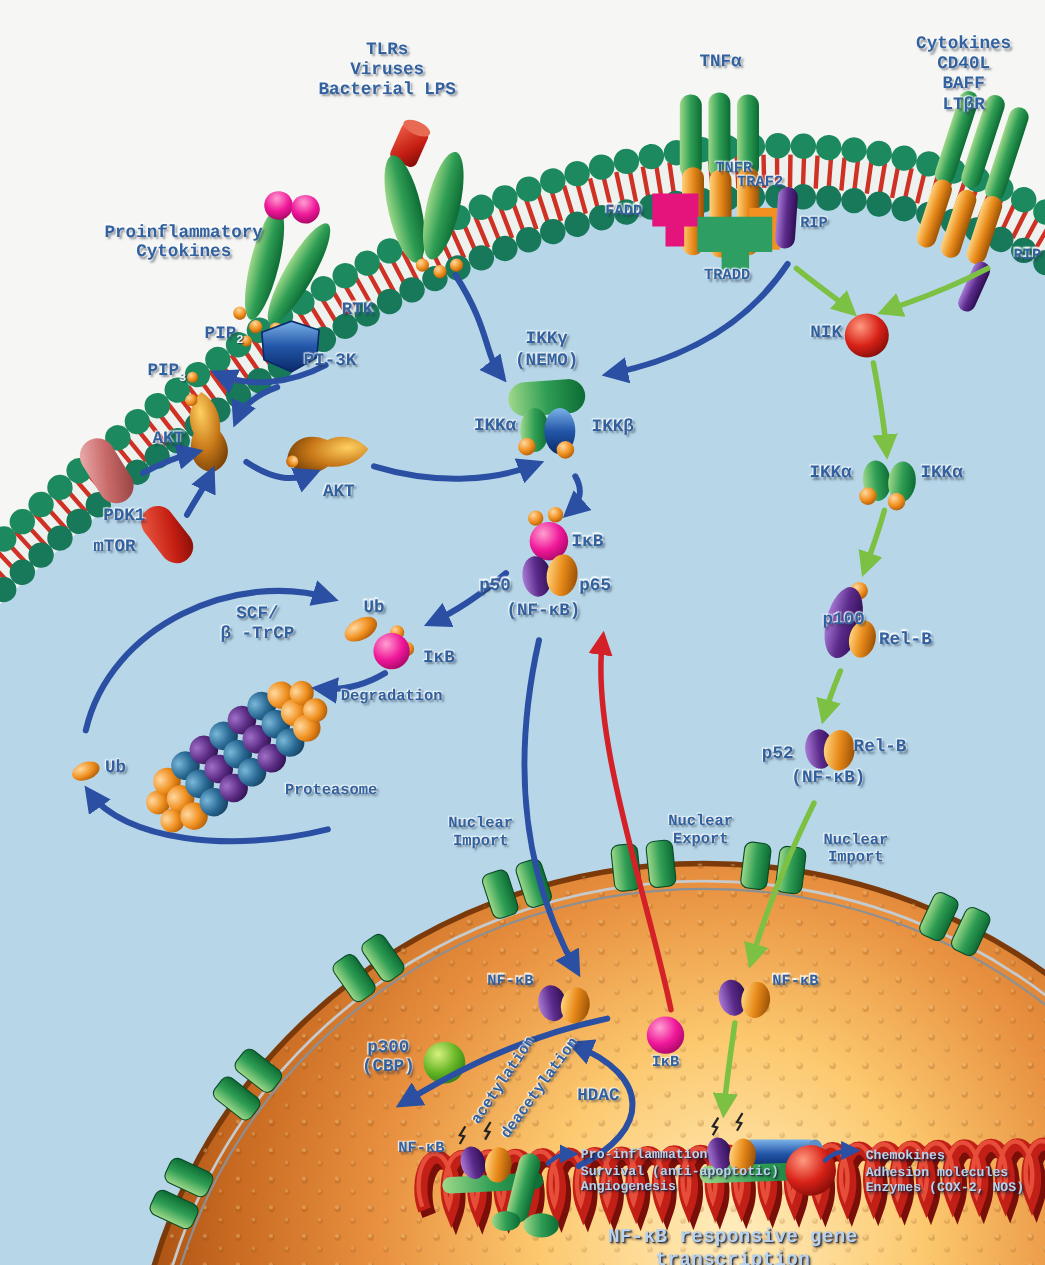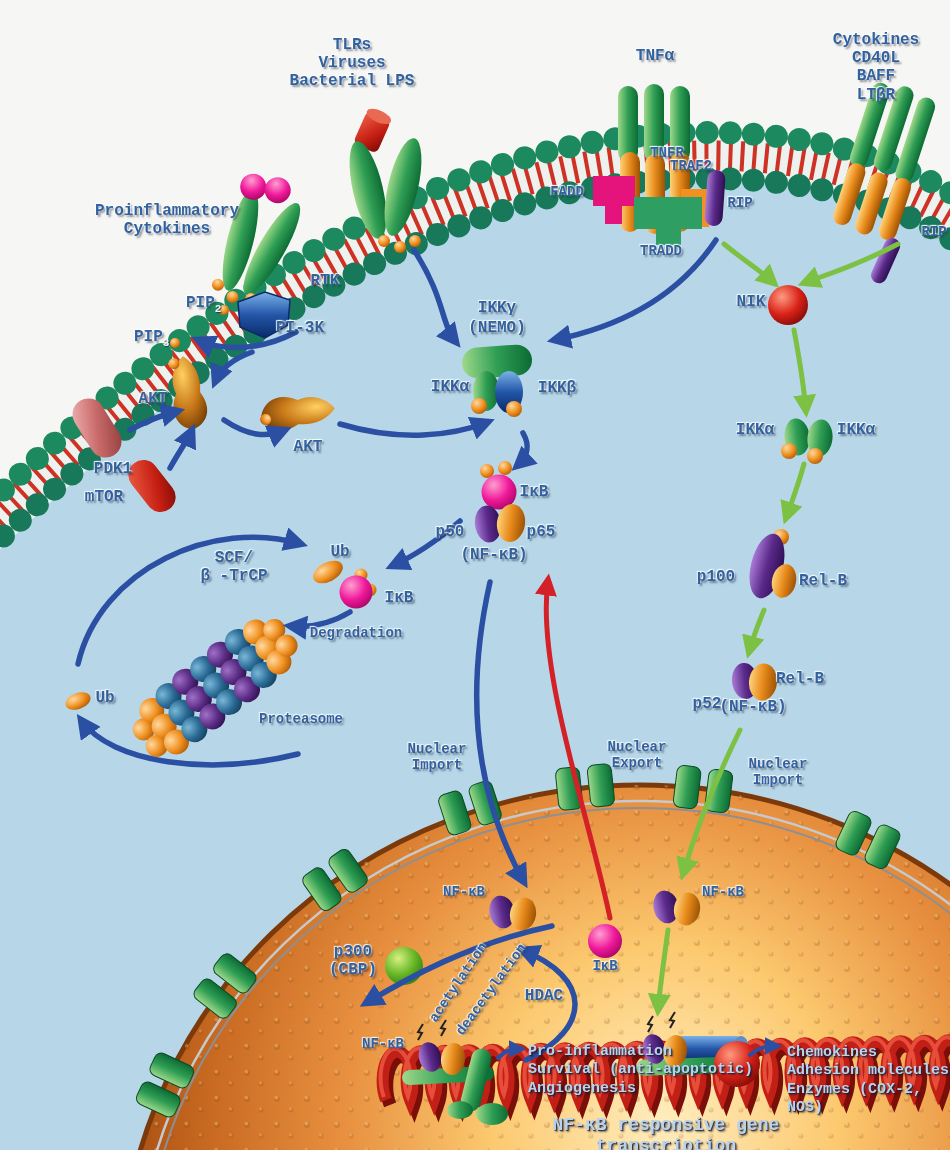--- a/index.html
+++ b/index.html
@@ -3,21 +3,21 @@
 <meta charset="utf-8">
 <style>
   html,body{margin:0;padding:0;background:#e8e8e8;}
   .stage{position:relative;width:950px;height:1150px;overflow:hidden;
          background:#f6f7f4;font-family:Liberation Mono, monospace;}
   .stage svg{position:absolute;left:0;top:0;}
   .lbl{position:absolute;font-weight:bold;color:#31619e;white-space:pre-line;
        text-align:center;line-height:1.14;transform:translateX(-50%);
        text-shadow:-1px -1px 1px rgba(255,255,255,.9),1px -1px 1px rgba(255,255,255,.55),
                    2px 2px 2px rgba(40,45,70,.5);}
-  .xs{font-size:15px;}
+  .xs{font-size:12px;}
   .sm{font-size:14px;}
   .md{font-size:16px;}
   .lg{font-size:18px;}
   .left{transform:none;text-align:left;}
   .light{color:#b9d3ee;text-shadow:1px 1px 1px rgba(25,30,55,.85),2px 2px 2px rgba(20,20,40,.5);}
   .rot{transform:translate(-50%,-50%);}
   .pipsub{font-size:11px;color:#eef3f8;vertical-align:-5px;
           text-shadow:1px 1px 1px rgba(30,40,70,.8);}
 </style>
 </head>
@@ -397,23 +397,23 @@
 <div class="lbl md" style="left:497px;top:299px;">IKKγ</div>
 <div class="lbl md" style="left:497px;top:319px;">(NEMO)</div>
 <div class="lbl md" style="left:450px;top:378px;">IKKα</div>
 <div class="lbl md" style="left:549px;top:379px;padding-left:16px;">IKKβ</div>
 <div class="lbl md" style="left:755px;top:421px;">IKKα</div>
 <div class="lbl md" style="left:856px;top:421px;">IKKα</div>
 <div class="lbl md" style="left:534px;top:483px;">IκB</div>
 <div class="lbl md" style="left:450px;top:523px;">p50</div>
 <div class="lbl md" style="left:541px;top:523px;">p65</div>
 <div class="lbl md" style="left:494px;top:546px;">(NF-κB)</div>
-<div class="lbl md" style="left:716px;top:554px;margin-top:14px;">p100</div>
+<div class="lbl md" style="left:767px;top:554px;">p100</div>
 <div class="lbl md" style="left:823px;top:572px;">Rel-B</div>
-<div class="lbl md" style="left:707px;top:695px;">p52</div>
+<div class="lbl md" style="left:707px;top:676px;">p52</div>
 <div class="lbl md" style="left:800px;top:670px;">Rel-B</div>
 <div class="lbl md" style="left:753px;top:698px;">(NF-κB)</div>
 <div class="lbl md" style="left:218px;top:549px;margin-left:16px;">SCF/
 β -TrCP</div>
 <div class="lbl md" style="left:340px;top:543px;">Ub</div>
 <div class="lbl md" style="left:399px;top:589px;">IκB</div>
 <div class="lbl sm" style="left:356px;top:626px;">Degradation</div>
 <div class="lbl sm" style="left:301px;top:712px;">Proteasome</div>
 <div class="lbl md" style="left:105px;top:689px;">Ub</div>
 <div class="lbl sm" style="left:437px;top:742px;">Nuclear

